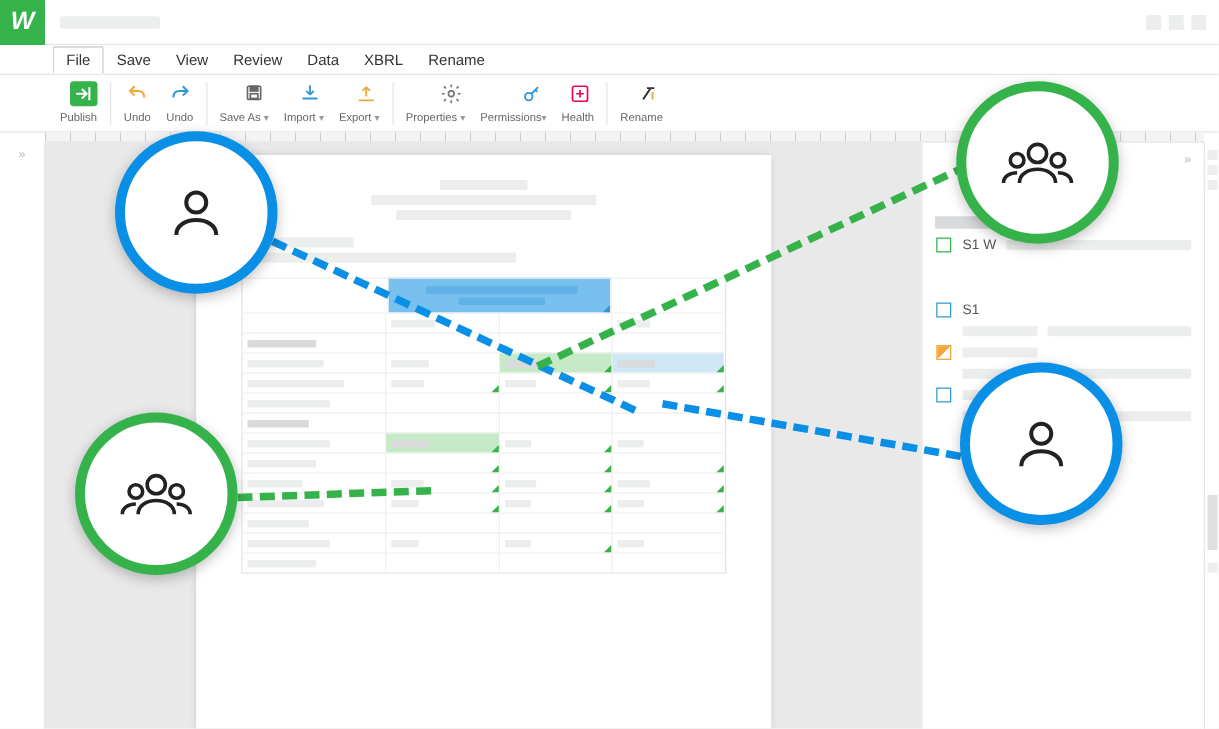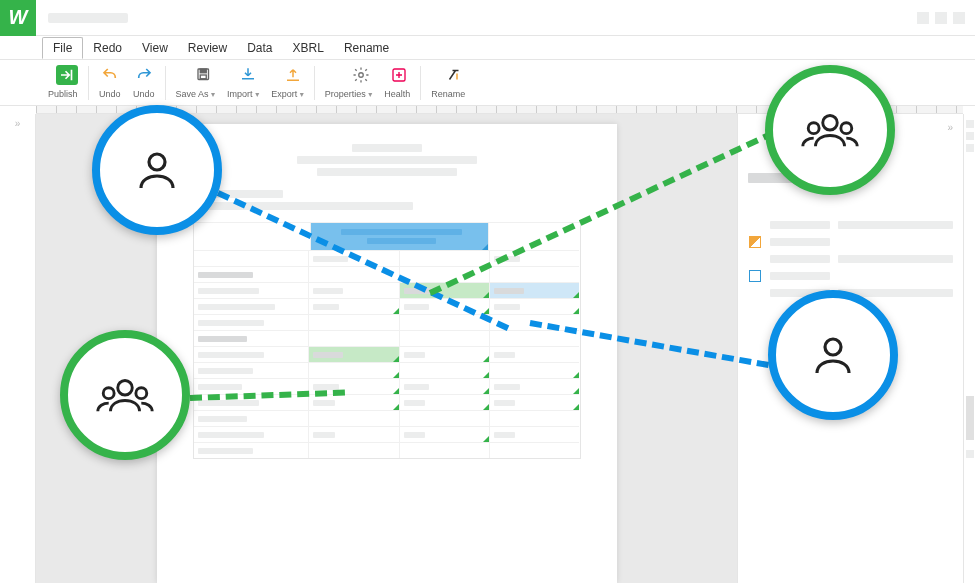--- a/index.html
+++ b/index.html
@@ -86,21 +86,21 @@
   <div class="title-placeholder"></div>
   <div class="titlebar-right">
     <div class="tr-box"></div>
     <div class="tr-box"></div>
     <div class="tr-box"></div>
   </div>
 </div>
 
 <div class="menubar">
   <span class="menu-item active">File</span>
-  <span class="menu-item">Redo</span>
+  <span class="menu-item">Save</span>
   <span class="menu-item">View</span>
   <span class="menu-item">Review</span>
   <span class="menu-item">Data</span>
   <span class="menu-item">XBRL</span>
   <span class="menu-item">Rename</span>
 </div>
 
 <div class="toolbar">
   <div class="tool">
     <div class="ticon">
@@ -158,20 +158,29 @@
   </div>
   <div class="tool-sep"></div>
   <div class="tool">
     <div class="ticon">
       <svg class="ticon-svg" viewBox="0 0 24 24" fill="none" stroke="#777" stroke-width="1.8">
           <circle cx="12" cy="12" r="3"></circle>
           <path d="M12 2v3M12 19v3M4.2 4.2l2.1 2.1M17.7 17.7l2.1 2.1M2 12h3M19 12h3M4.2 19.8l2.1-2.1M17.7 6.3l2.1-2.1"></path>
         </svg>
     </div>
     <div class="tlabel"><span>Properties</span> <span class="dd">▾</span></div>
+  </div>
+  <div class="tool">
+    <div class="ticon">
+      <svg class="ticon-svg" viewBox="0 0 24 24" fill="none" stroke="#2f97d6" stroke-width="2">
+          <circle cx="8" cy="15" r="4"></circle>
+          <path d="M11 12l7-7m-3 3l2 2"></path>
+        </svg>
+    </div>
+    <div class="tlabel"><span>Permissions</span><span class="dd">▾</span></div>
   </div>
   <div class="tool">
     <div class="ticon">
       <svg class="ticon-svg" viewBox="0 0 24 24" fill="none" stroke="#e05" stroke-width="1.8">
           <rect x="4" y="4" width="16" height="16" rx="2"></rect>
           <path d="M12 8v8M8 12h8" stroke="#e05"></path>
         </svg>
     </div>
     <div class="tlabel">Health</div>
   </div>
@@ -376,21 +385,34 @@
           </div>
       </div>
     </div>
   </div>
 
   <div class="rightpanel">
     <div class="rp-chev">»</div>
     <div class="rp-row">
         <div class="rp-skel dark" style="flex:0 0 90px;height:10px;"></div>
       </div>
+    <div class="rp-row">
+      <div class="rp-ico">
+          <div class="sq-g"></div>
+        </div>
+      <span class="rp-label">S1 W</span>
+      <div class="rp-skel"></div>
+    </div>
     <div style="height:26px"></div>
+    <div class="rp-row">
+      <div class="rp-ico">
+          <div class="sq-b"></div>
+        </div>
+      <span class="rp-label">S1</span>
+    </div>
     <div class="rp-row rp-sub">
         <div class="rp-skel short"></div>
         <div class="rp-skel"></div>
       </div>
     <div class="rp-row">
       <div class="rp-ico">
           <div class="sq-o"></div>
         </div>
       <div class="rp-skel short"></div>
     </div>

